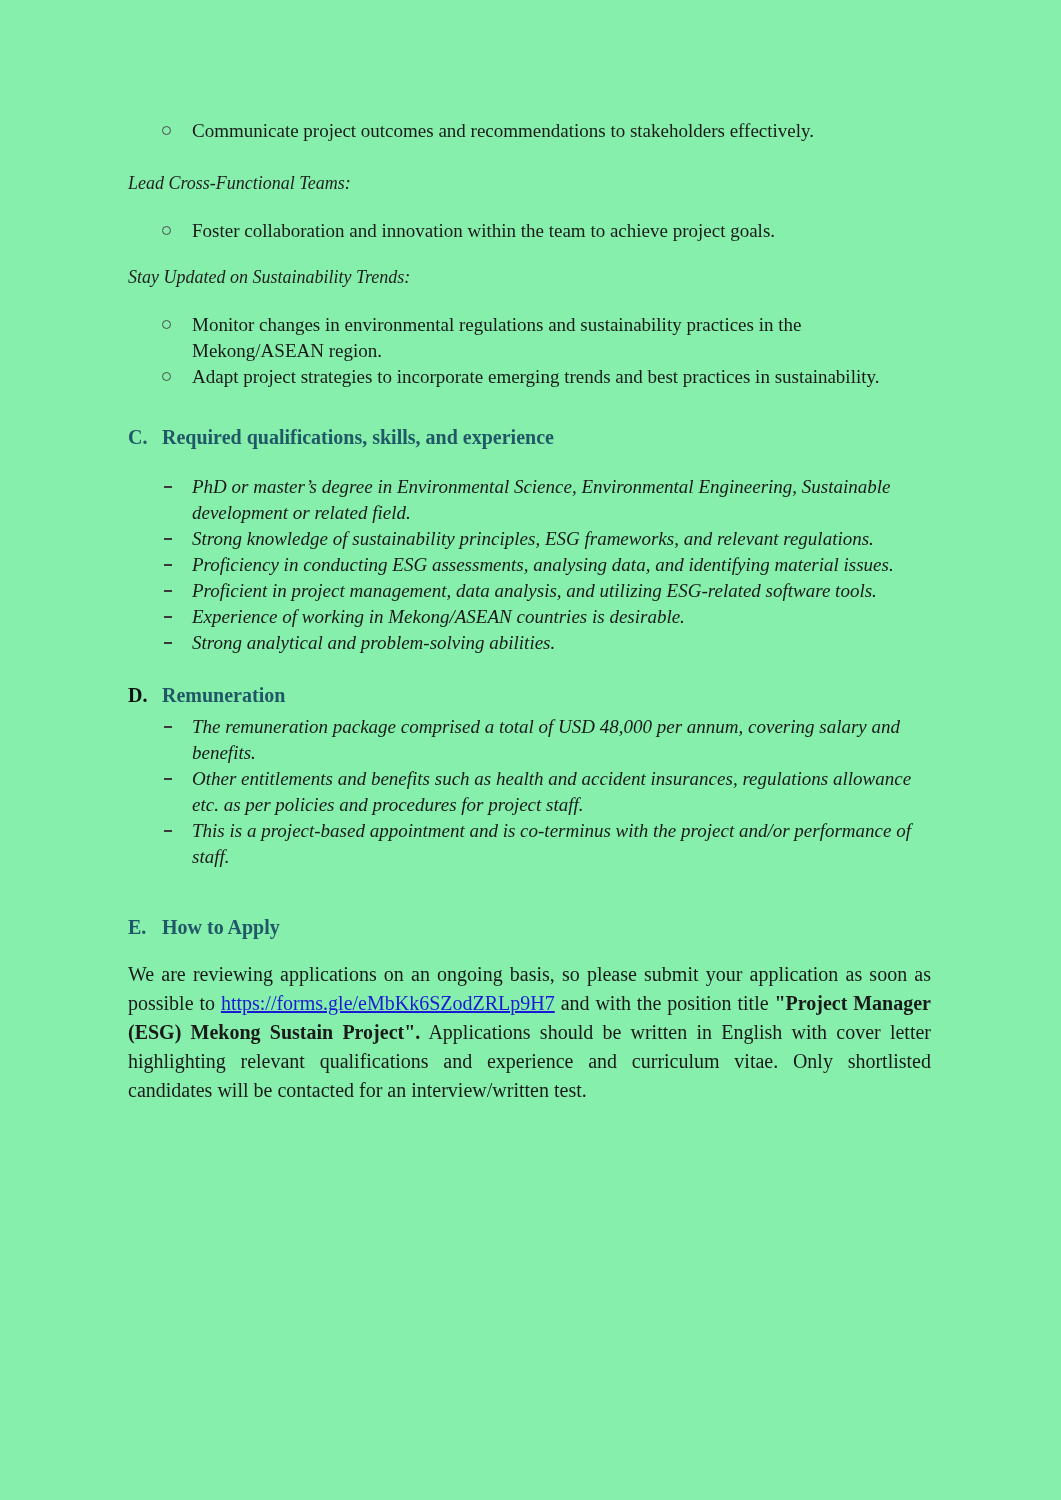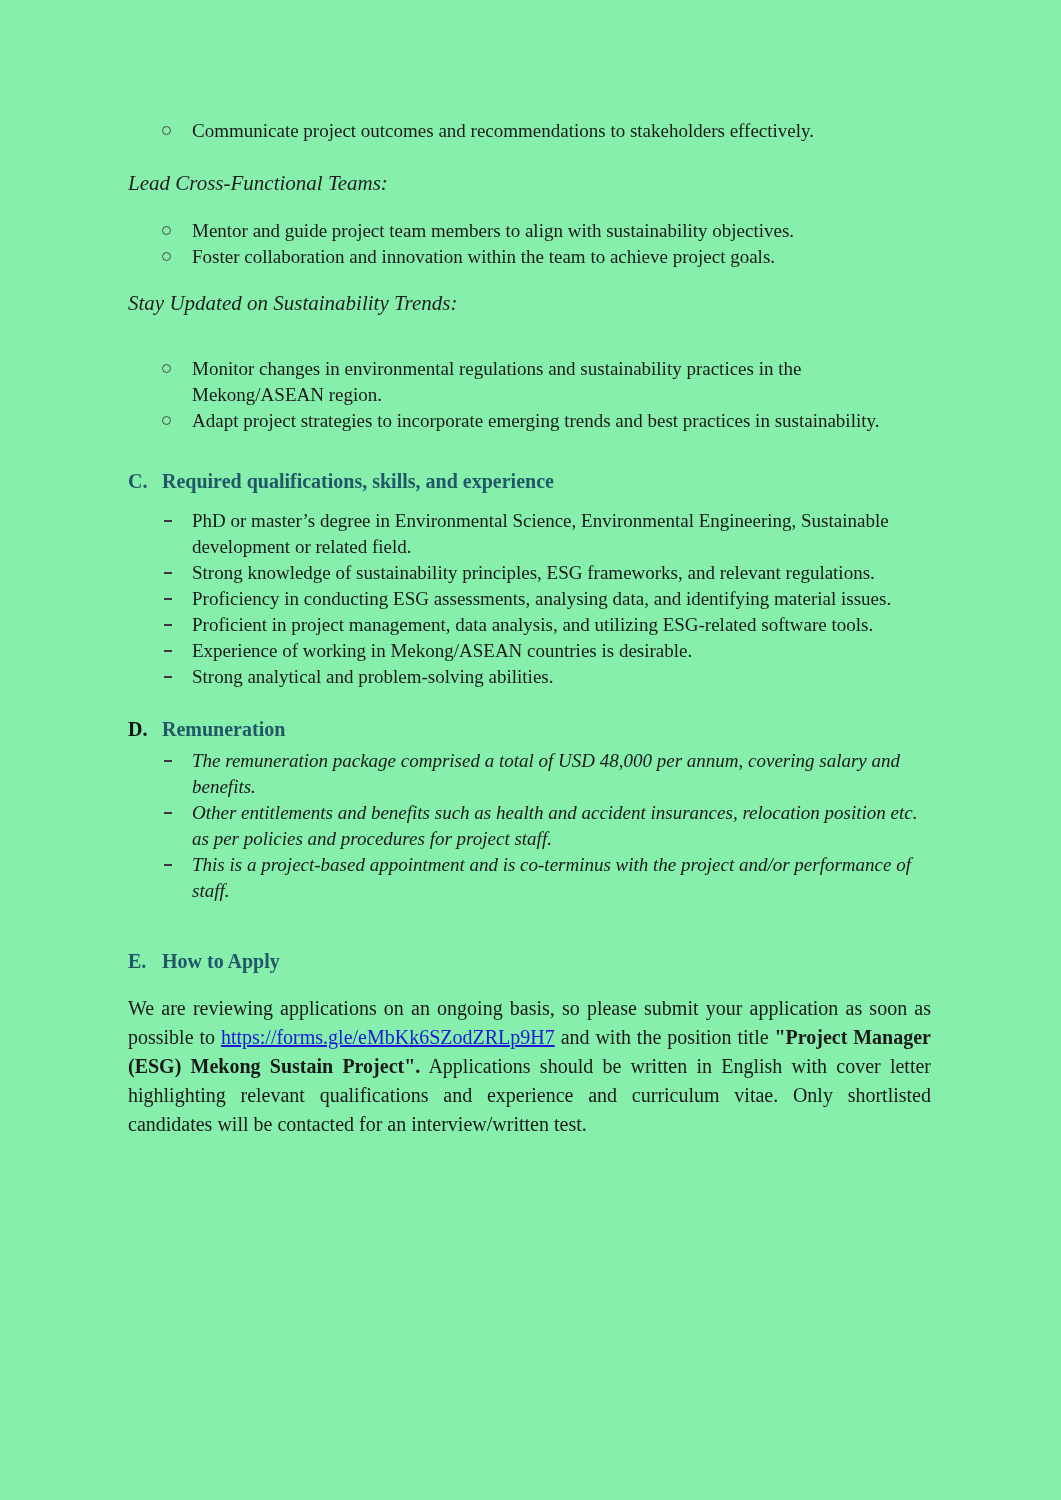--- a/index.html
+++ b/index.html
@@ -35,41 +35,41 @@
   .dash-bullet {
     display: block;
     width: 8px; height: 2px;
     background: #3a3a3a;
     margin: 12px 0 0 36px;
   }
   .b-text { flex: 1 1 auto; }
 
   .subhead {
     font-style: italic;
-    font-size: 21px;
+    font-size: 18px;
     line-height: 26px;
     color: #1f1f1f;
   }
 
   .sec-head {
     display: flex;
     font-weight: bold;
     font-size: 20px;
     line-height: 26px;
     color: #215868;
   }
   .sec-letter { flex: 0 0 34px; }
   .sec-letter.black { color: #111111; }
 
   .mt-sub1 { margin-top: 26px; }
   .mt-list1 { margin-top: 22px; }
   .mt-sub2 { margin-top: 20px; }
-  .mt-list2 { margin-top: 40px; }
+  .mt-list2 { margin-top: 22px; }
   .mt-c-head { margin-top: 34px; }
-  .mt-c-list { margin-top: 14px; }
+  .mt-c-list { margin-top: 24px; font-style: italic; }
   .mt-d-head { margin-top: 26px; }
   .mt-d-list { margin-top: 6px; font-style: italic; }
   .mt-e-head { margin-top: 44px; }
   .mt-e-para { margin-top: 20px; }
 
   .apply-para {
     font-size: 20px;
     line-height: 29px;
     text-align: justify;
   }
@@ -94,26 +94,20 @@
     </li>
   </ul>
 
   <div class="subhead mt-sub1">Lead Cross-Functional Teams:</div>
 
   <ul class="blist body-text mt-list1">
     <li>
       <span class="b-marker">
           <span class="o-bullet"></span>
         </span>
-      <span class="b-text">Mentor and guide project team members to align with sustainability objectives.</span>
-    </li>
-    <li>
-      <span class="b-marker">
-          <span class="o-bullet"></span>
-        </span>
       <span class="b-text">Foster collaboration and innovation within the team to achieve project goals.</span>
     </li>
   </ul>
 
   <div class="subhead mt-sub2">Stay Updated on Sustainability Trends:</div>
 
   <ul class="blist body-text mt-list2">
     <li>
       <span class="b-marker">
           <span class="o-bullet"></span>
@@ -181,21 +175,21 @@
     <li>
       <span class="b-marker">
           <span class="dash-bullet"></span>
         </span>
       <span class="b-text">The remuneration package comprised a total of USD 48,000 per annum, covering salary and benefits.</span>
     </li>
     <li>
       <span class="b-marker">
           <span class="dash-bullet"></span>
         </span>
-      <span class="b-text">Other entitlements and benefits such as health and accident insurances, relocation position etc. as per policies and procedures for project staff.</span>
+      <span class="b-text">Other entitlements and benefits such as health and accident insurances, regulations allowance etc. as per policies and procedures for project staff.</span>
     </li>
     <li>
       <span class="b-marker">
           <span class="dash-bullet"></span>
         </span>
       <span class="b-text">This is a project-based appointment and is co-terminus with the project and/or performance of staff.</span>
     </li>
   </ul>
 
   <div class="sec-head mt-e-head">

